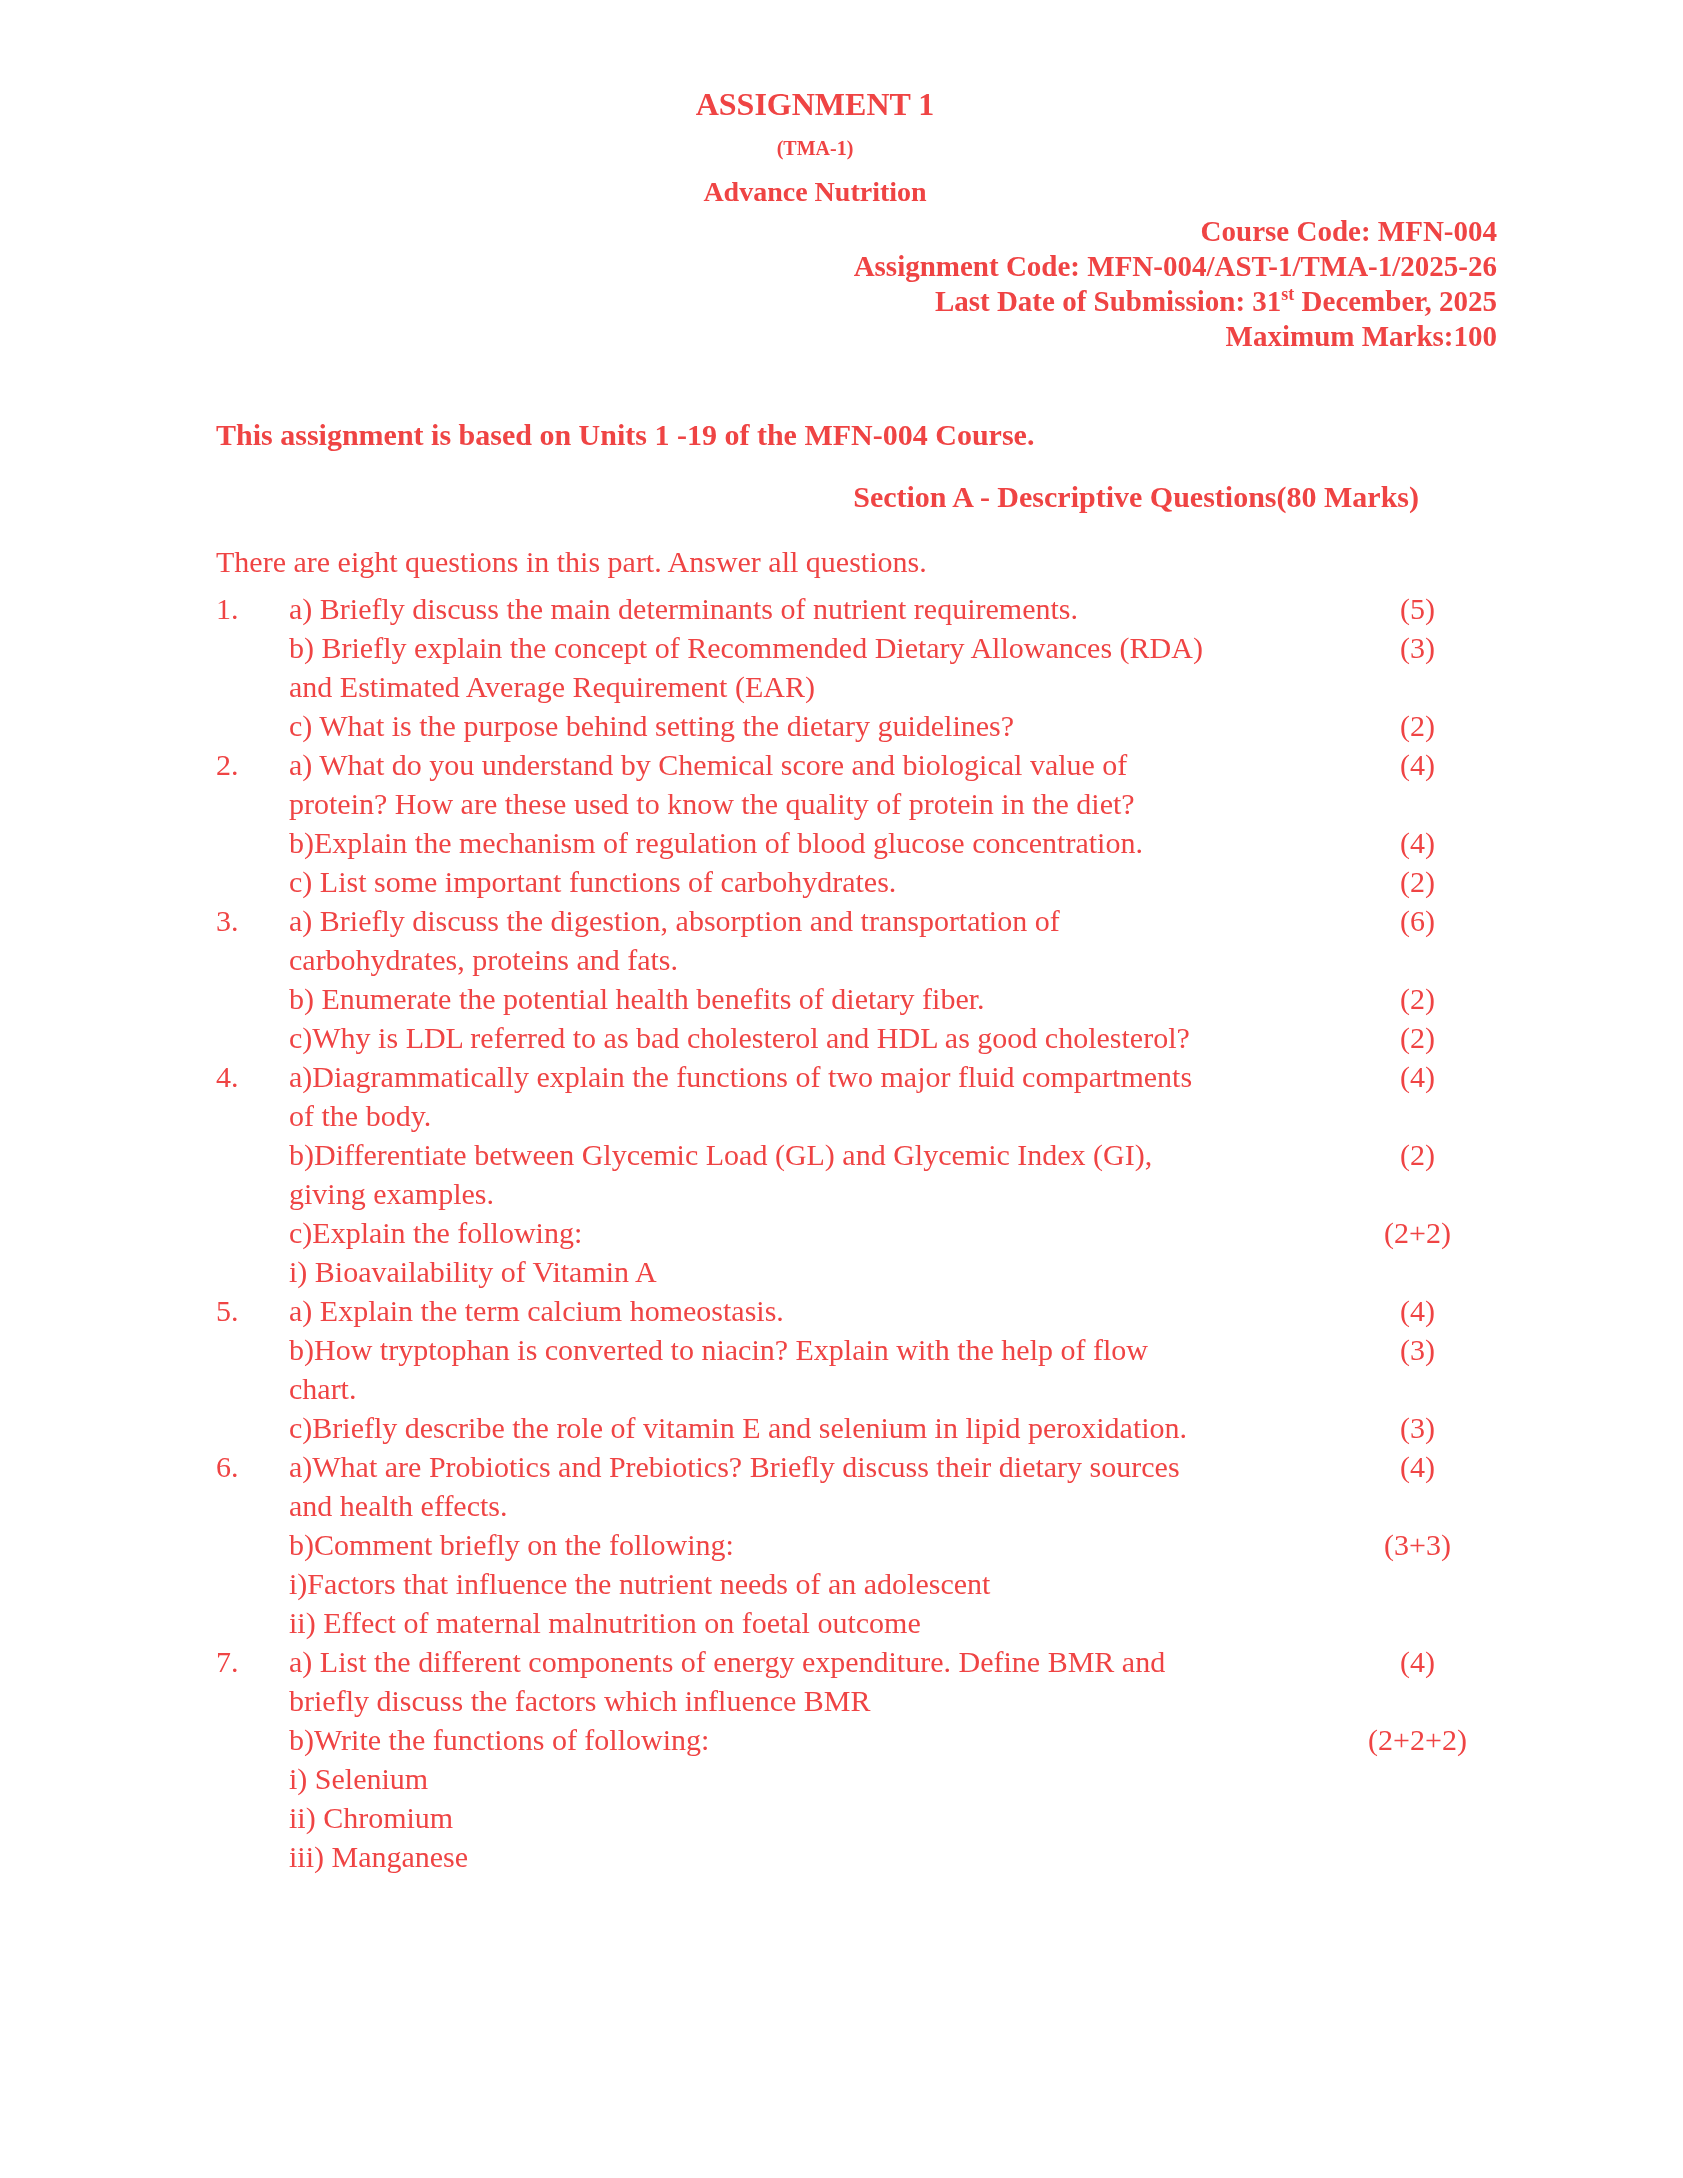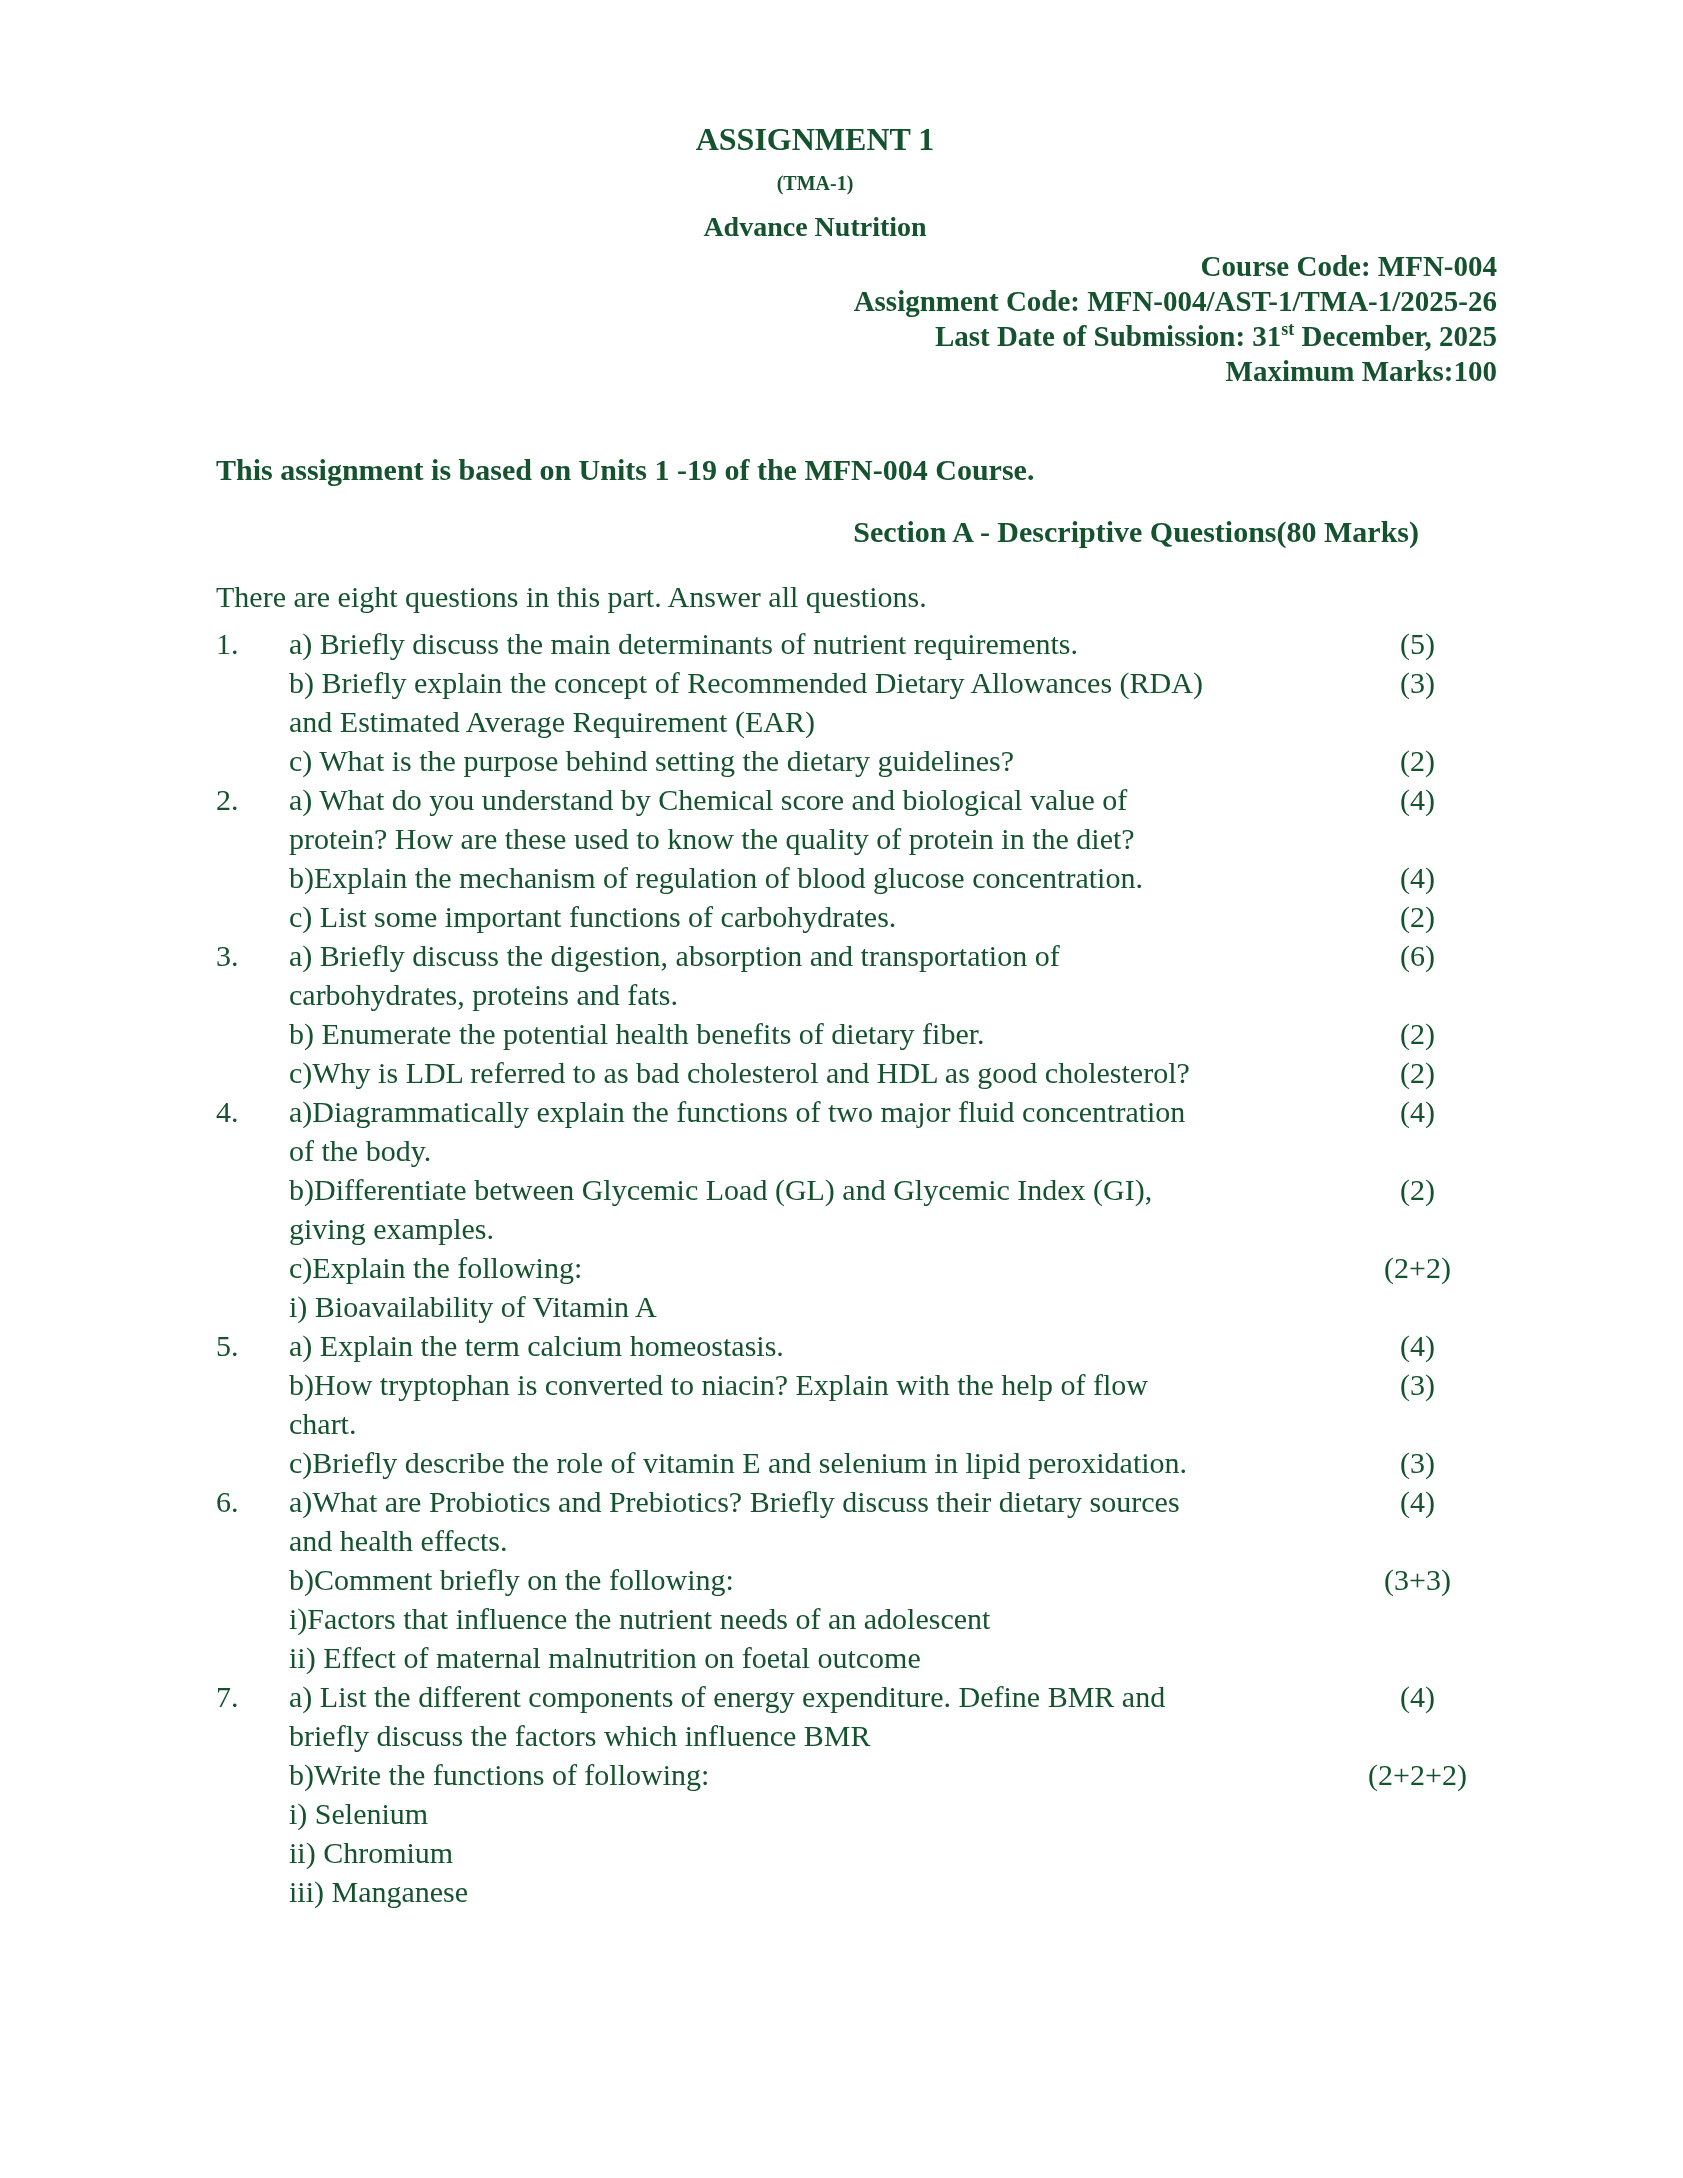--- a/index.html
+++ b/index.html
@@ -2,23 +2,23 @@
 <html><head>
 <meta charset="utf-8">
 <style>
   * { margin: 0; padding: 0; box-sizing: border-box; }
   html, body { background: #ffffff; }
   .page {
     position: relative;
     width: 1652px;
     height: 2178px;
     background: #ffffff;
-    color: #14532d;
+    color: #ef4444;
     font-family: "Liberation Serif", serif;
-    padding-top: 117px;
+    padding-top: 82px;
     overflow: hidden;
   }
   
   .title-block {
     text-align: center;
     margin-left: 216px;
     margin-right: 238px;
     font-weight: bold;
   }
   .title-line-1 { font-size: 32px; line-height: 44px; }
@@ -153,21 +153,21 @@
     <span class="qtext">b) Enumerate the potential health benefits of dietary fiber.</span>
     <span class="qmarks">(2)</span>
   </div>
       <div class="qrow">
     <span class="qnum"></span>
     <span class="qtext">c)Why is LDL referred to as bad cholesterol and HDL as good cholesterol?</span>
     <span class="qmarks">(2)</span>
   </div>
       <div class="qrow">
     <span class="qnum">4.</span>
-    <span class="qtext">a)Diagrammatically explain the functions of two major fluid concentration</span>
+    <span class="qtext">a)Diagrammatically explain the functions of two major fluid compartments</span>
     <span class="qmarks">(4)</span>
   </div>
       <div class="qrow">
     <span class="qnum"></span>
     <span class="qtext">of the body.</span>
     <span class="qmarks"></span>
   </div>
       <div class="qrow">
     <span class="qnum"></span>
     <span class="qtext">b)Differentiate between Glycemic Load (GL) and Glycemic Index (GI),</span>

